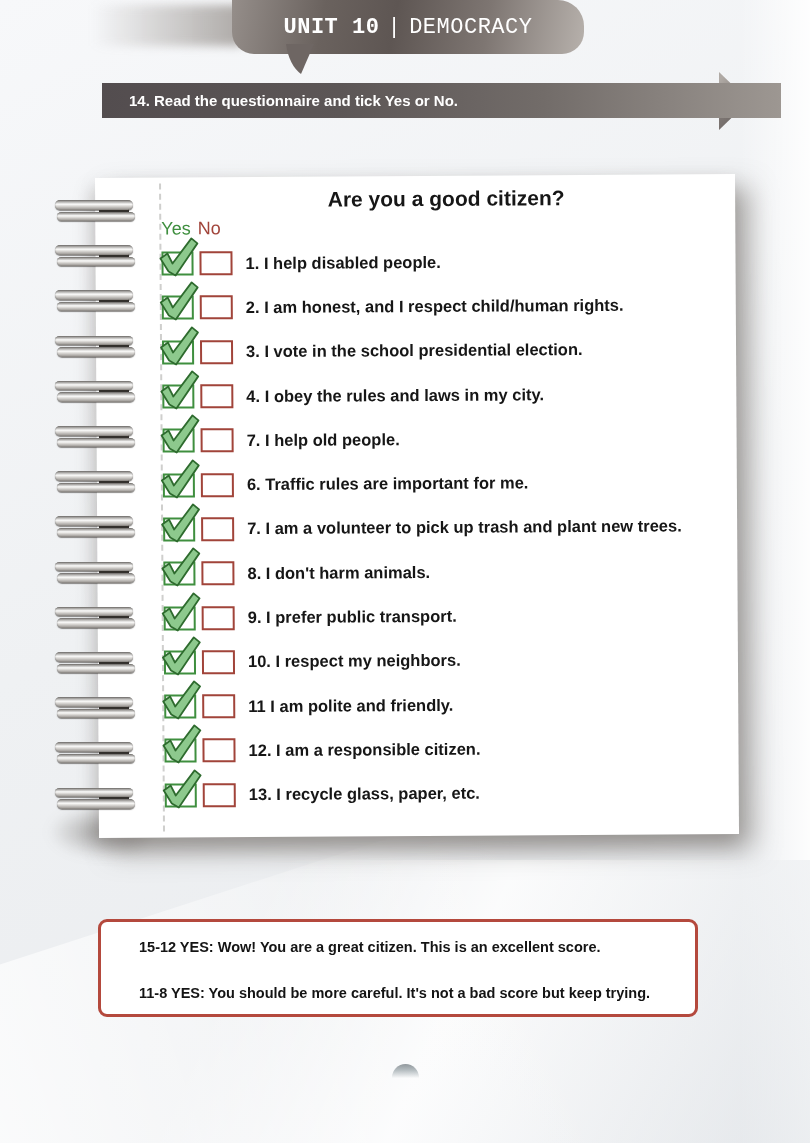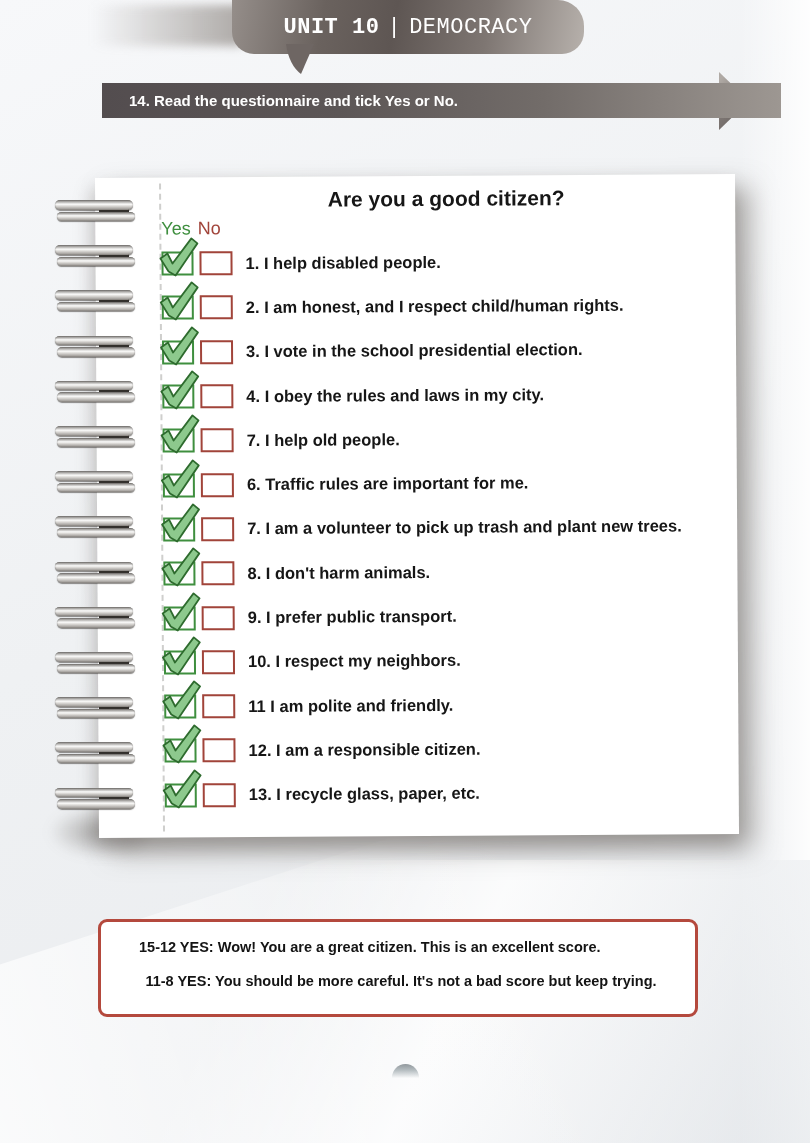--- a/index.html
+++ b/index.html
@@ -74,21 +74,21 @@
     background: linear-gradient(to bottom,#75726f 0%,#fbfbfa 42%,#dcdad7 60%,#8f8b87 100%);
     box-shadow: 0 1px 1px rgba(50,46,42,.55), inset 0 0 1px rgba(40,38,35,.7); }
   .ring .bar.b1 { top:0; }
   .ring .bar.b2 { top:11.5px; left:2px; }
 
   
   .score-box { position:absolute; left:98px; top:919px; width:600px; height:98px;
     background:#fff; border:3px solid var(--score-border); border-radius:9px;
     padding:17px 32px 0 38px; }
   .score-box p { font-weight:bold; font-size:14.5px; color:#141414; line-height:17.5px; }
-  .score-box p.gap { margin-top:16px;text-align:center; }
+  .score-box p.gap { margin-top:28px; }
 
   
   .page-ornament { position:absolute; left:392px; top:1064px; width:27px; height:14px;
     border-radius:14px 14px 0 0;
     background: linear-gradient(to bottom, #7e868b 0%, #aab3b7 45%, rgba(230,235,238,.1) 100%);
     opacity:.85; }
 </style>
 </head>
 <body>
 

